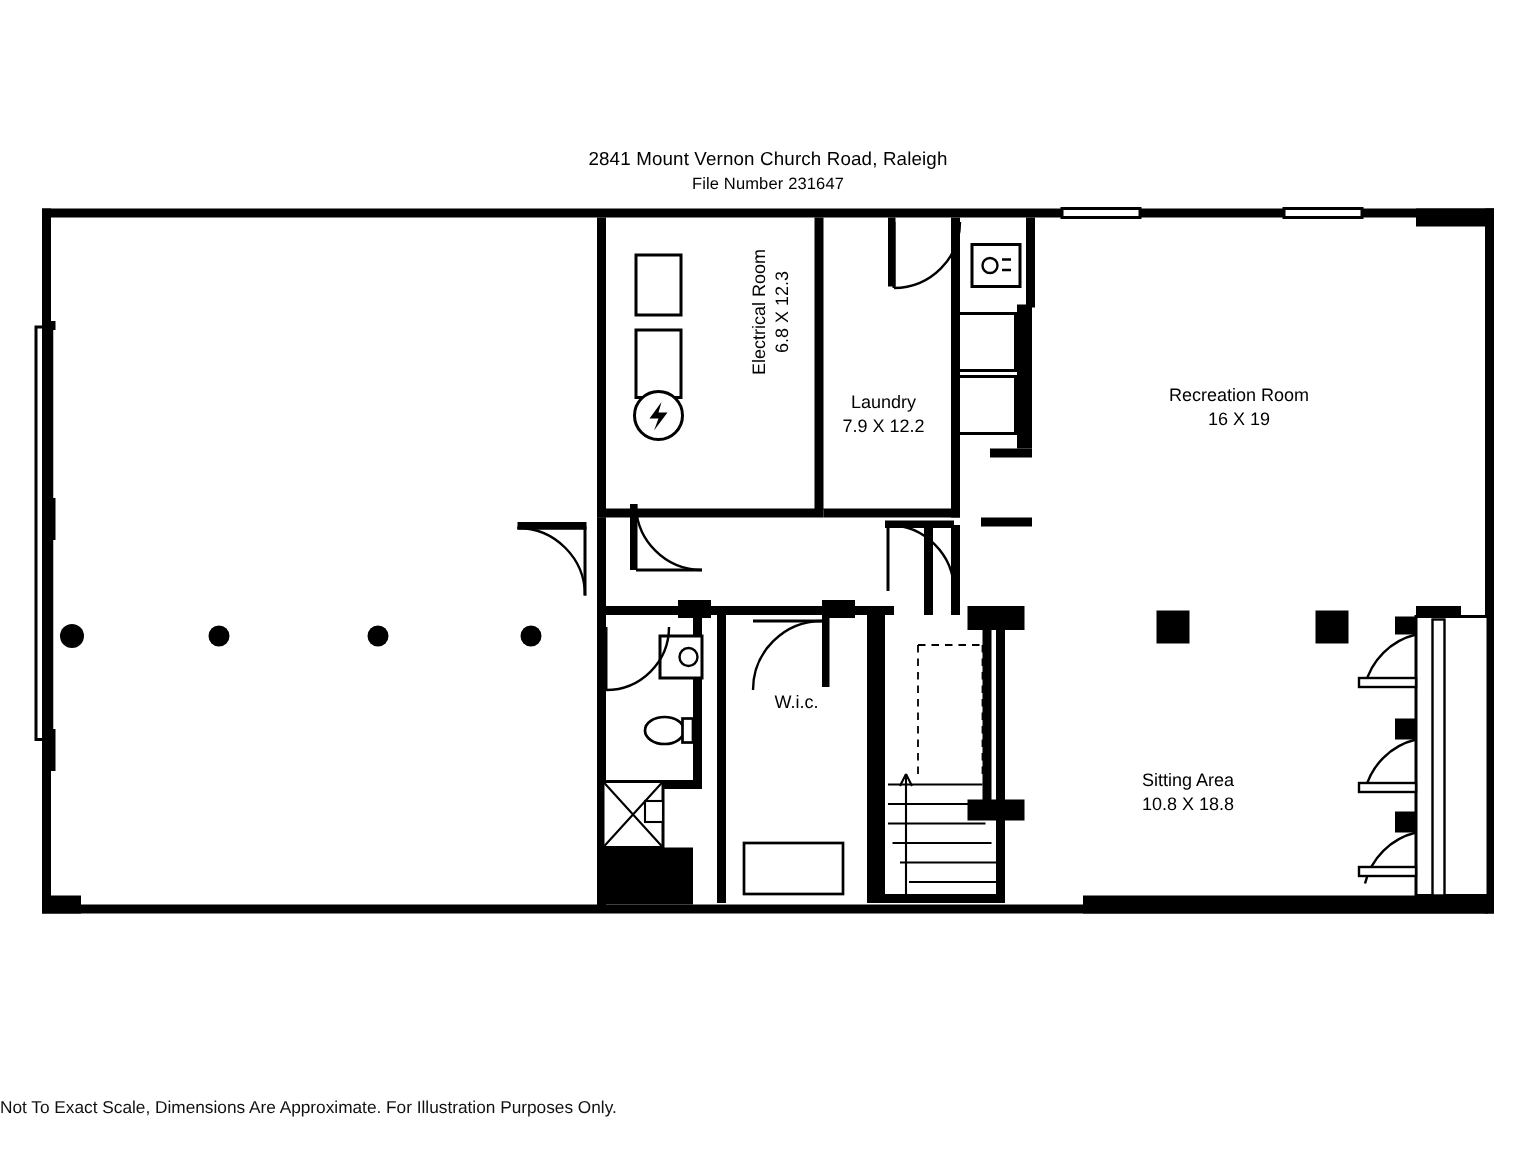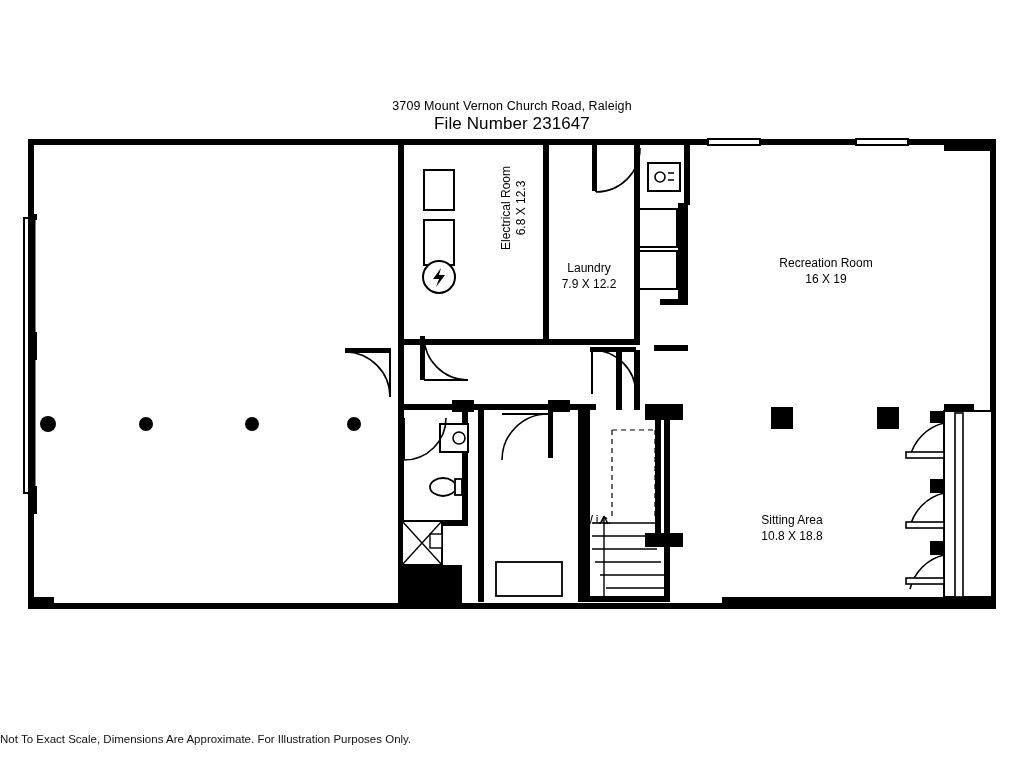--- a/index.html
+++ b/index.html
@@ -28,21 +28,21 @@
     top: 98px;
     width: 1024px;
     text-align: center;
   }
   .title-line1 {
     font-size: 12.5px;
     line-height: 17px;
     letter-spacing: 0.1px;
   }
   .title-line2 {
-    font-size: 17px;
+    font-size: 11px;
     line-height: 17px;
     letter-spacing: 0.1px;
   }
   .footer-note {
     position: absolute;
     left: 0;
     top: 733px;
     width: 1024px;
     text-align: left;
     font-size: 11.5px;
@@ -78,21 +78,21 @@
   }
   .vertical-label .name,
   .vertical-label .dims { display: block; text-align: center; }
 </style>
 </head>
 <body>
 
 <div id="page">
 
   <div class="title-block">
-    <div class="title-line1">3709 Mount Vernon Church Road, Raleigh</div>
+    <div class="title-line1">2841 Mount Vernon Church Road, Raleigh</div>
     <div class="title-line2">File Number 231647</div>
   </div>
 
   <svg id="plan" viewBox="0 0 1024 768" xmlns="http://www.w3.org/2000/svg">
     <g fill="none" stroke="#000000" stroke-width="2.5">
 
       <rect x="28" y="139" width="968" height="6" fill="#000" stroke="none"></rect>
 
       <rect x="28" y="139" width="6" height="470" fill="#000" stroke="none"></rect>
 
@@ -249,20 +249,20 @@
   <div class="room-label" style="left:746px; top:255px; width:160px;">
     <span class="name">Recreation Room</span>
     <span class="dims">16 X 19</span>
   </div>
 
   <div class="room-label" style="left:712px; top:512px; width:160px;text-align:center;">
     <span class="name">Sitting Area</span>
     <span class="dims">10.8 X 18.8</span>
   </div>
 
-  <div class="room-label" style="left:451px; top:512px; width:160px;text-align:right;">
+  <div class="room-label" style="left:451px; top:460px; width:160px;">
     <span class="name">W.i.c.</span>
     <span class="dims"></span>
   </div>
 
   <div class="footer-note">Not To Exact Scale, Dimensions Are Approximate. For Illustration Purposes Only.</div>
 
 </div>
 
 </body></html>

